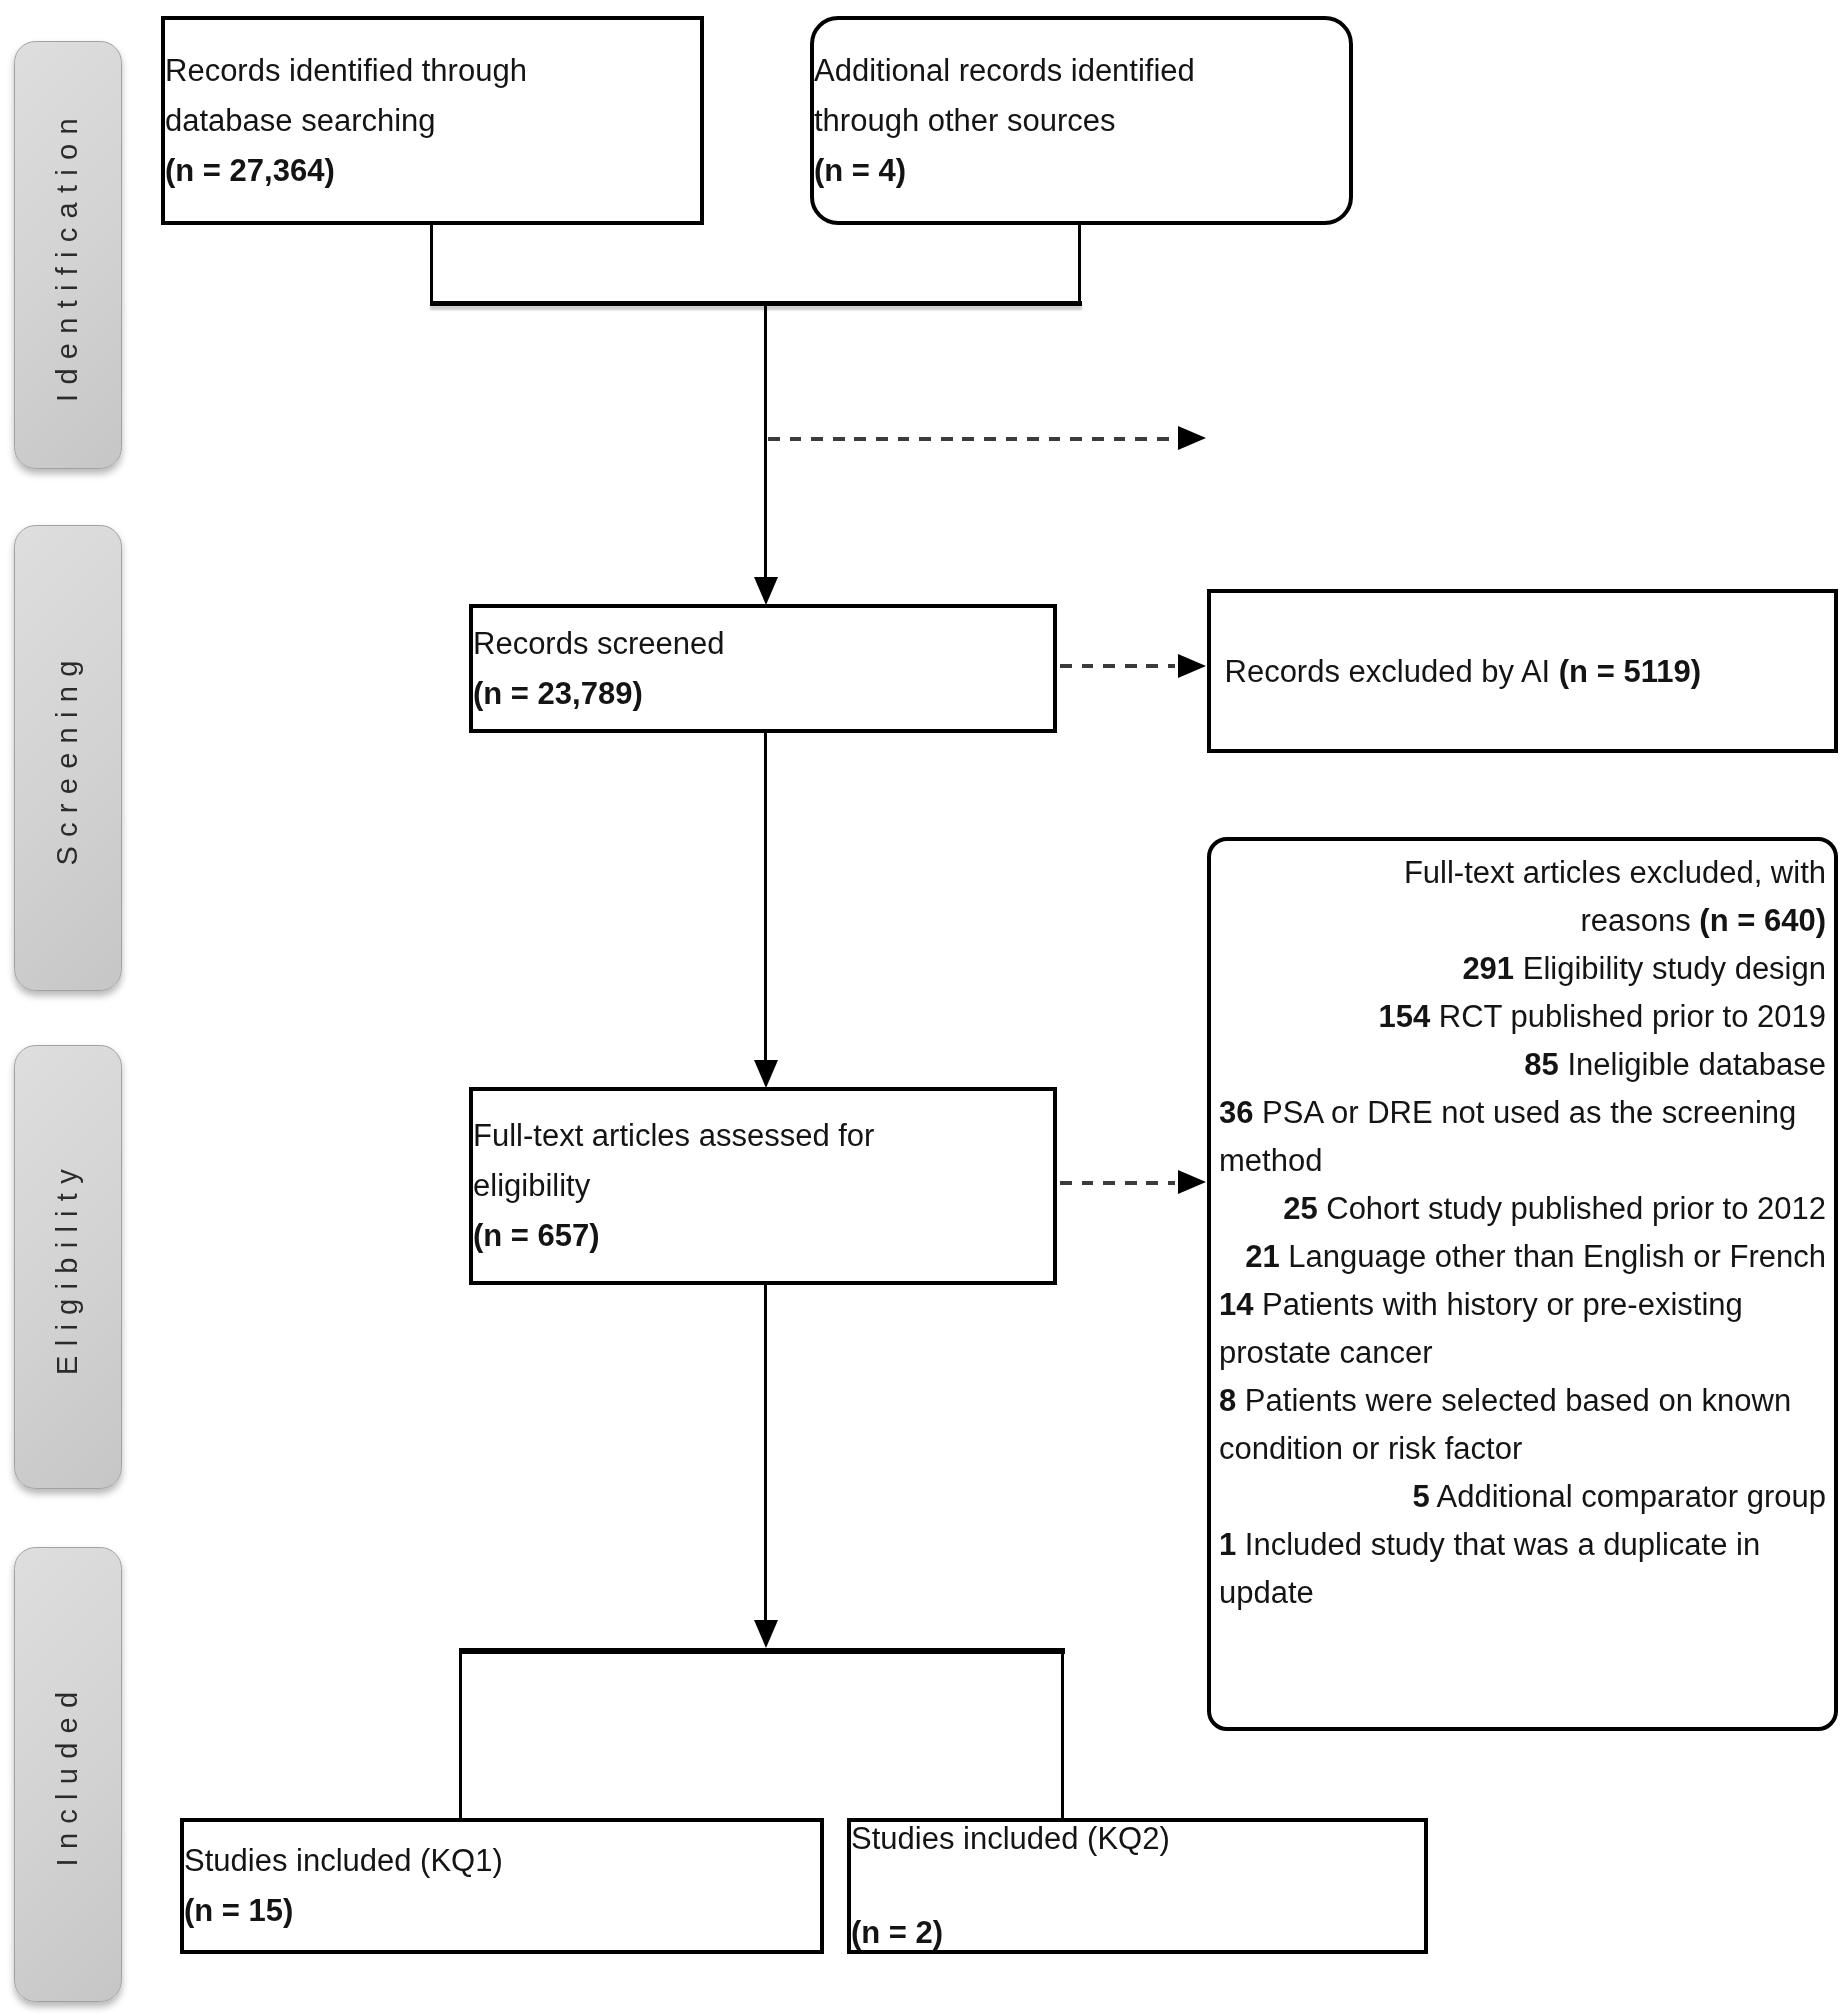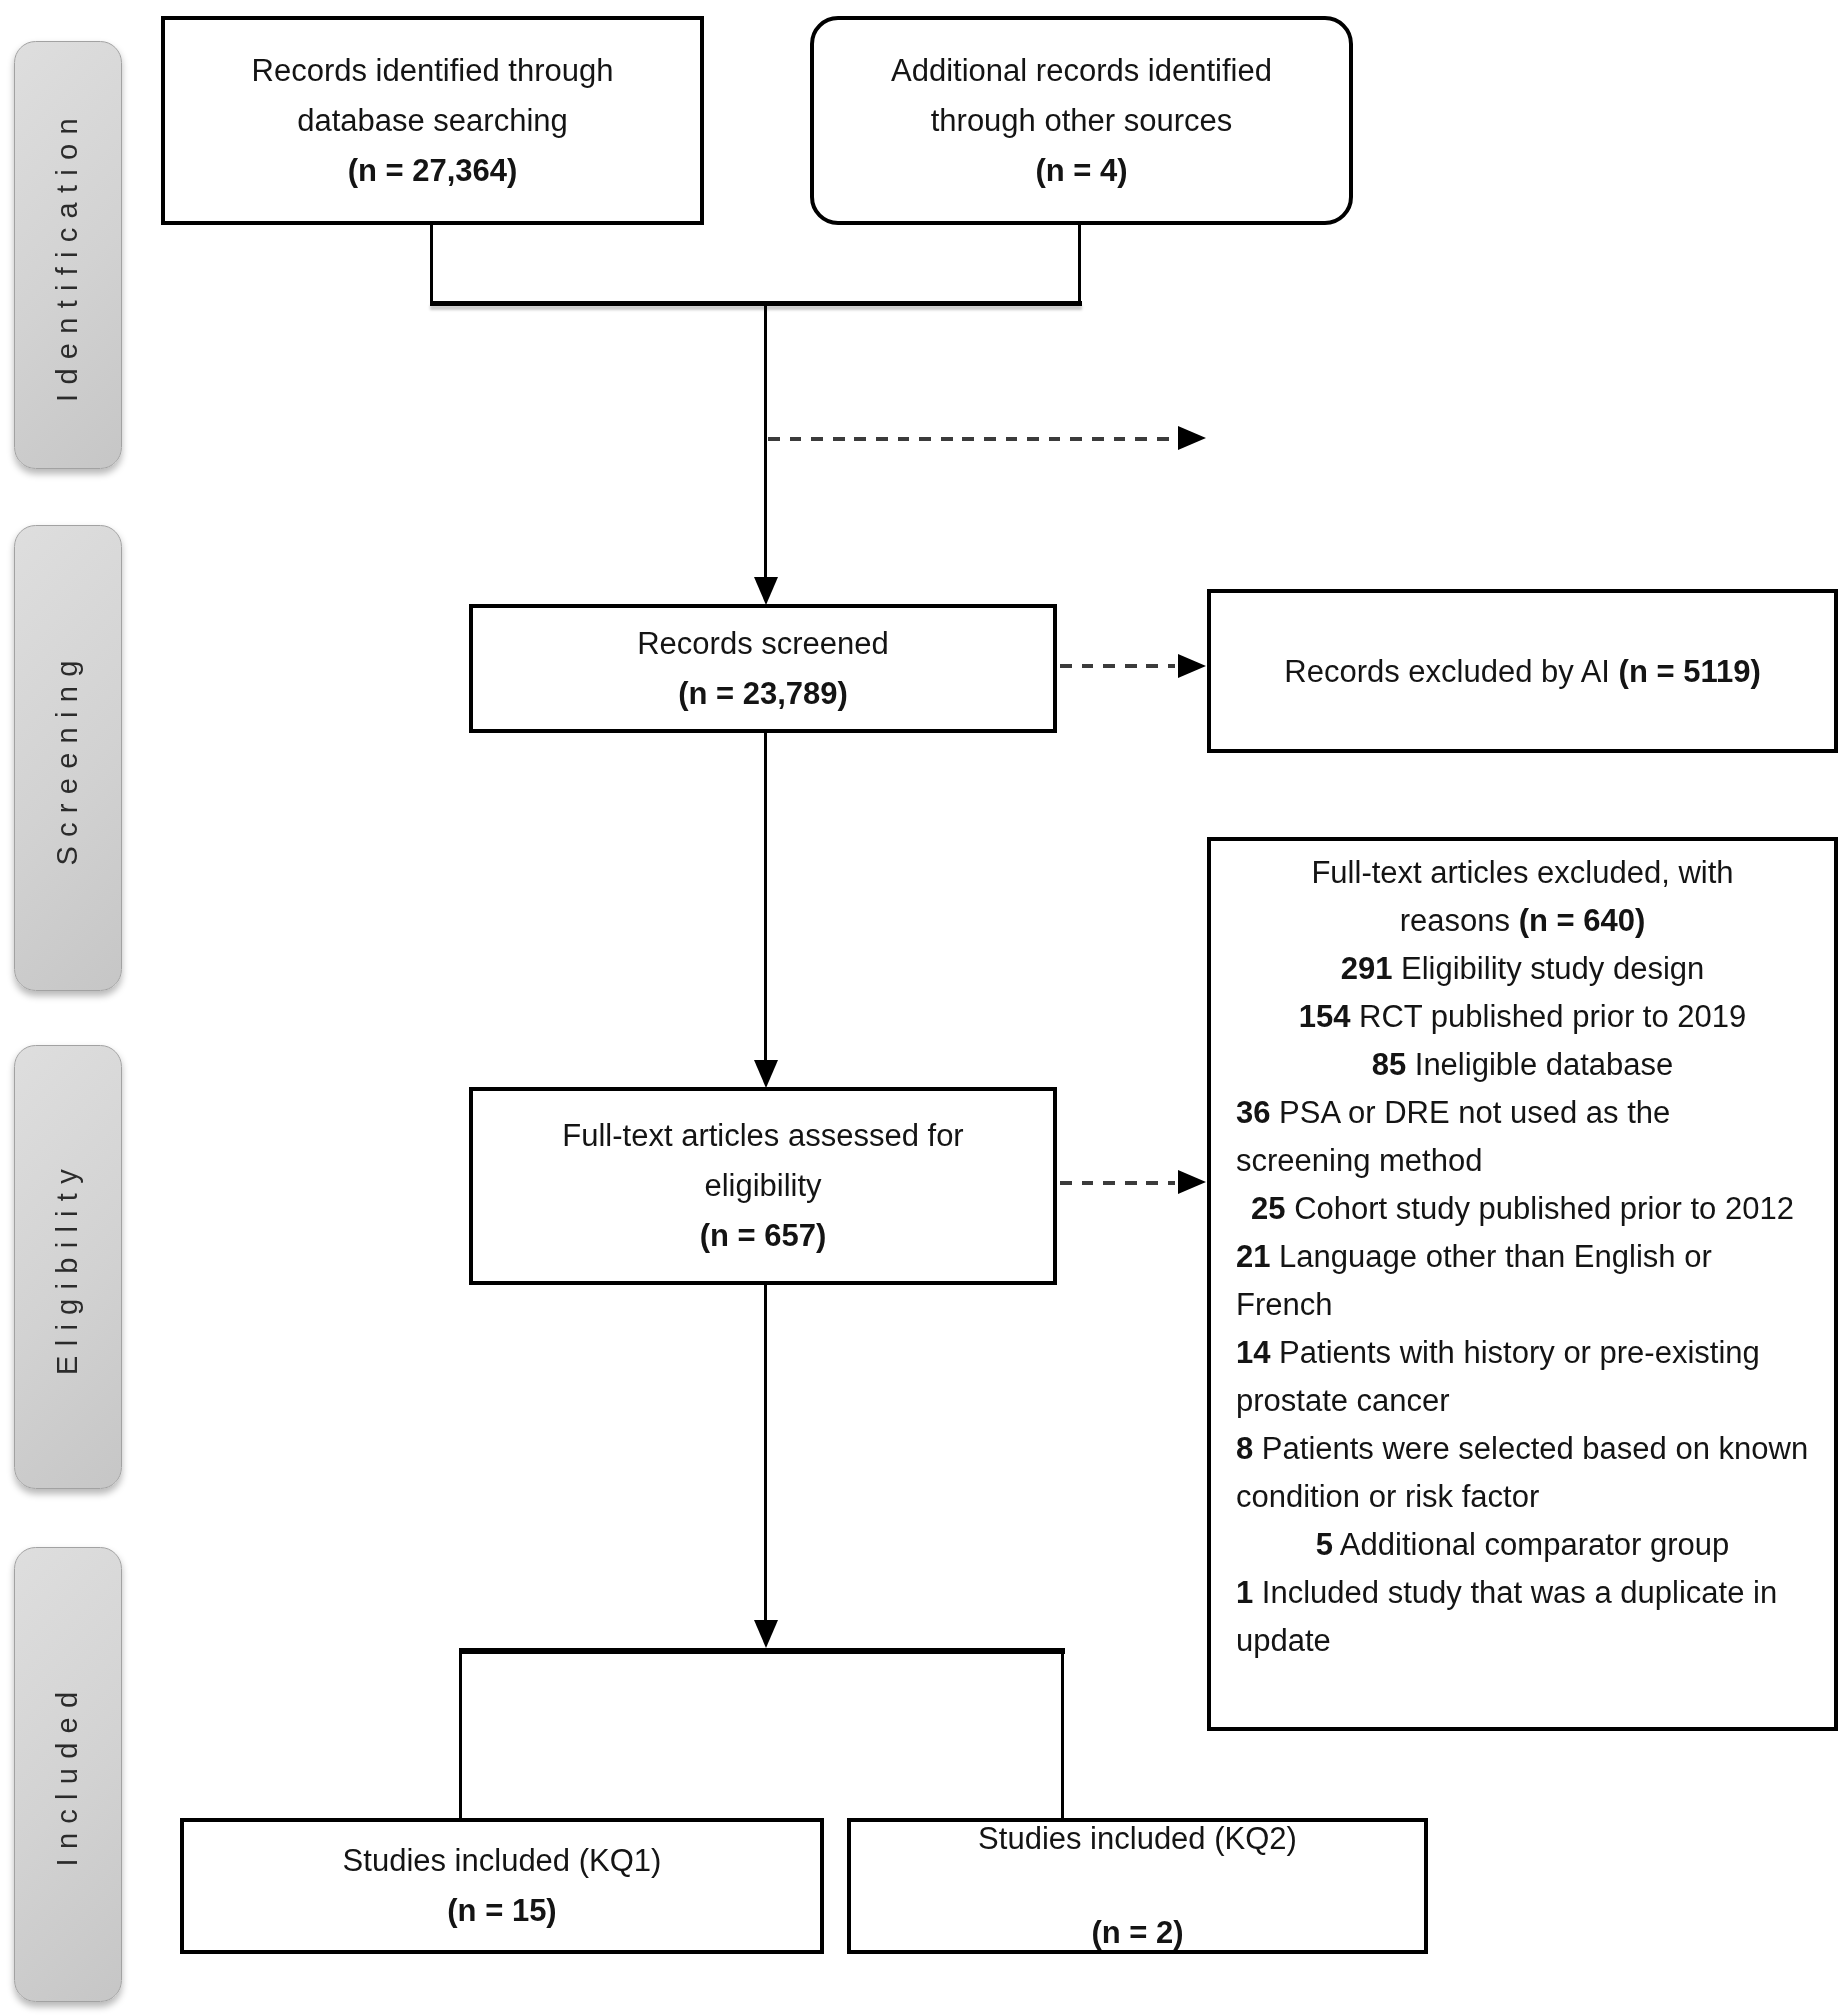--- a/index.html
+++ b/index.html
@@ -3,21 +3,21 @@
 <meta charset="utf-8">
 <style>
   html,body { margin:0; padding:0; background:#ffffff; }
   #canvas {
     position:relative; width:1841px; height:2015px; background:#ffffff;
     font-family:"Liberation Sans", sans-serif; color:#111111;
   }
   .box {
     position:absolute; box-sizing:border-box;
     border:4px solid #000000; background:#ffffff;
-    display:flex; flex-direction:column; justify-content:center; align-items:center;
+    display:flex; flex-direction:column; justify-content:center; align-items:flex-start;
     text-align:center; font-size:31px; line-height:50px; color:#141414;
   }
   .b { font-weight:bold; }
   .stage {
     position:absolute; box-sizing:border-box;
     border:1.8px solid #a2a2a2; border-radius:21.6px;
     background:linear-gradient(135deg,#dedede 0%,#d2d2d2 55%,#c6c6c6 100%);
     box-shadow:0 4.5px 7.2px rgba(0,0,0,0.28);
     display:flex; align-items:center; justify-content:center;
   }
@@ -35,21 +35,21 @@
   .arrow-down {
     position:absolute; width:0; height:0;
     border-left:12px solid transparent; border-right:12px solid transparent;
     border-top:28px solid #000000;
   }
   .arrow-right {
     position:absolute; width:0; height:0;
     border-top:12px solid transparent; border-bottom:12px solid transparent;
     border-left:28px solid #000000;
   }
-  .excl-full { justify-content:flex-start; align-items:center; padding:8px 25px; line-height:48px; }
+  .excl-full { justify-content:flex-start; align-items:flex-end; padding:8px 8px; line-height:48px;border-radius:20px; }
   .excl-full .title { text-align:center; }
   .excl-full .reason { text-align:left; }
   .pad-sm { padding:0 13.5px; }
 </style>
 </head>
 <body>
 
 <div id="canvas">
 
   <div class="stage" style="left:13.5px; top:41px; width:108px; height:428px;">

